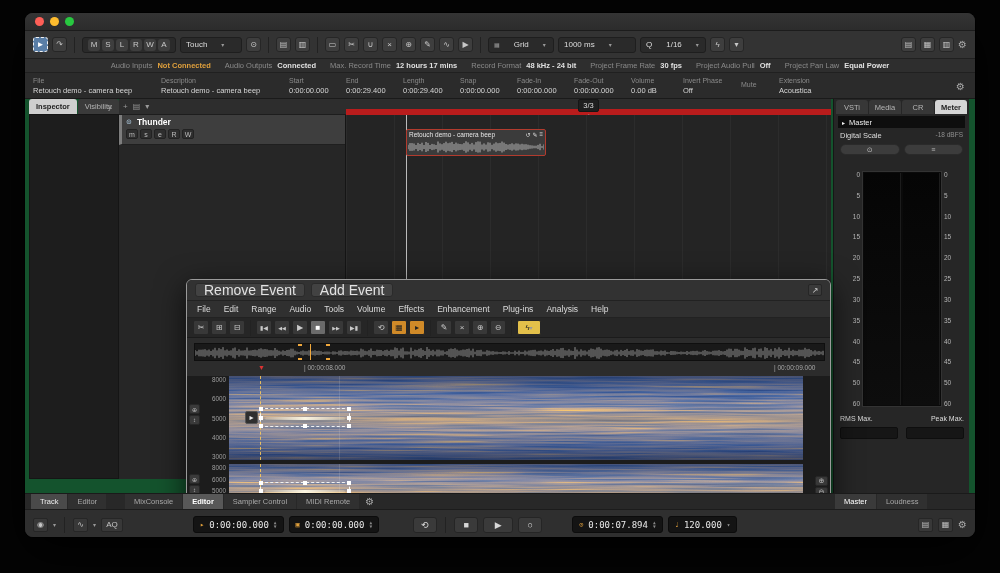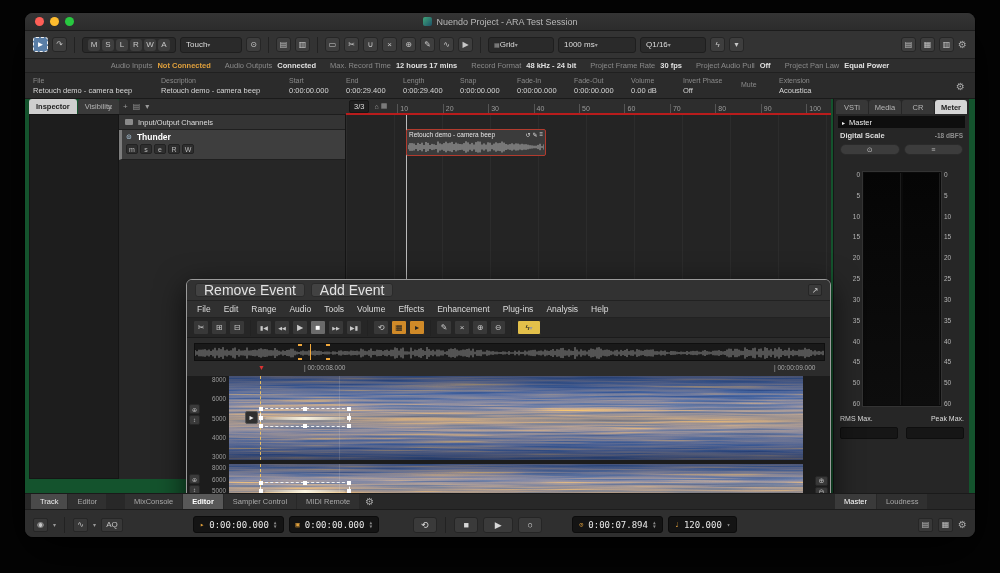--- a/index.html
+++ b/index.html
@@ -13,21 +13,21 @@
 .lights{display:flex;gap:6px;margin-left:10px;}
 .light{width:9px;height:9px;border-radius:50%;}
 .l-red{background:#ff5f57;}.l-yel{background:#febc2e;}.l-grn{background:#28c840;}
 .wintitle{position:absolute;left:0;right:0;text-align:center;font-size:9px;color:#b9b9b9;display:flex;justify-content:center;align-items:center;gap:5px;}
 .appicon{display:inline-block;width:9px;height:9px;border-radius:2px;background:linear-gradient(135deg,#3fa77a,#1d4f66);}
 
 
 .toolbar{position:absolute;left:0;top:18px;width:100%;height:28px;background:#333;border-bottom:1px solid #202020;display:flex;align-items:center;padding:0 8px;gap:4px;font-size:8px;}
 .tbtn{height:15px;min-width:15px;padding:0 2px;background:#3e3e3e;border:1px solid #262626;border-radius:3px;color:#c8c8c8;display:flex;align-items:center;justify-content:center;font-size:8px;}
 .tbtn.sel{background:#5a7ea6;color:#fff;}
-.dd{height:16px;background:#2a2a2a;border:1px solid #1e1e1e;border-radius:3px;color:#ddd;display:flex;align-items:center;gap:0;padding:0 5px;font-size:8px;}
+.dd{height:16px;background:#2a2a2a;border:1px solid #1e1e1e;border-radius:3px;color:#ddd;display:flex;align-items:center;gap:14px;padding:0 5px;font-size:8px;}
 .car{font-size:6px;color:#999;}
 .vdiv{width:1px;height:16px;background:#222;margin:0 3px;}
 .gear{color:#a9a9a9;font-size:10px;}
 
 
 .statusrow{position:absolute;left:0;top:46px;width:100%;height:14px;background:#2e2e2e;border-bottom:1px solid #202020;display:flex;align-items:center;justify-content:center;gap:14px;font-size:7.5px;}
 .stitem{display:flex;gap:5px;align-items:center;}
 .stitem .lab{color:#8a8a8a;}
 .stitem .val{color:#e0e0e0;font-weight:bold;}
 .stitem:nth-of-type(1) .val{color:#e0a03c;}
@@ -56,40 +56,40 @@
 .trackhead{position:absolute;left:94px;top:0;width:227px;height:16px;display:flex;align-items:center;gap:5px;padding-left:4px;background:#2d2d2d;border-bottom:1px solid #1d1d1d;color:#9a9a9a;font-size:8px;}
 .tracklist{position:absolute;left:94px;top:16px;width:227px;height:364px;background:#262626;border-right:1px solid #151515;}
 .iorow{height:15px;background:#343434;border-bottom:1px solid #1f1f1f;display:flex;align-items:center;gap:5px;padding-left:6px;font-size:7.5px;color:#ddd;}
 .foldic{width:8px;height:6px;background:#8a8a8a;border-radius:1px;}
 .trackrow{height:30px;background:#3e3e3e;border-bottom:1px solid #1f1f1f;border-left:3px solid #7d7d7d;padding:2px 4px;}
 .trackname{font-size:8.5px;color:#fff;font-weight:bold;display:flex;gap:5px;align-items:center;}
 .trkbtns{display:flex;gap:2px;margin-top:2px;}
 .trkbtn{width:12px;height:10px;background:#2e2e2e;border:1px solid #222;border-radius:2px;color:#bbb;font-size:7px;display:flex;align-items:center;justify-content:center;}
 
 .timeline{position:absolute;left:321px;top:0;width:485px;height:380px;}
-.tl-head{position:absolute;left:0;top:0;width:100%;height:16px;background:#2d2d2d;border-bottom:2px solid #b91c1c;display:flex;align-items:center;font-size:7px;color:#9a9a9a;}
+.tl-head{position:absolute;left:0;top:0;width:100%;height:16px;background:#2d2d2d;border-bottom:6px solid #b91c1c;display:flex;align-items:center;font-size:7px;color:#9a9a9a;flex-direction:column;}
 .zoomind{background:#1f1f1f;border:1px solid #161616;border-radius:2px;padding:1px 4px;color:#ddd;margin:0 3px;font-size:7.5px;}
 .ruler{flex:1;display:flex;justify-content:space-between;padding:0 10px;align-items:flex-end;height:100%;}
 .ruler span{border-left:1px solid #555;padding-left:2px;line-height:9px;}
 .gridarea{position:absolute;left:0;top:16px;width:100%;height:345px;background:#242424;background-image:repeating-linear-gradient(90deg,#2c2c2c 0 1px,transparent 1px 48px);}
 .playhead{position:absolute;left:60px;top:0;width:1px;height:345px;background:#bbb;}
 .event{position:absolute;left:60px;top:14px;width:140px;height:27px;background:#3b3b3b;border:1px solid #b23b2e;border-radius:2px;overflow:hidden;}
 .event .ename{font-size:6.5px;color:#e5e5e5;padding:1px 2px;white-space:nowrap;display:flex;gap:2px;}
 .event .eicons{position:absolute;right:2px;top:1px;font-size:6px;color:#ddd;display:flex;gap:2px;}
 .hscroll{position:absolute;left:0;top:361px;width:100%;height:12px;background:#1f1f1f;border-top:1px solid #161616;display:flex;align-items:center;font-size:7px;color:#999;}
 .hthumb{position:absolute;left:14px;top:2px;width:72px;height:8px;background:#4a4a4a;border-radius:4px;}
 .hz-zoom{position:absolute;right:4px;display:flex;gap:3px;align-items:center;}
 
 
 .rightpanel{position:absolute;left:808px;top:0;width:136px;height:394px;background:#262626;border-left:1px solid #161616;}
 .rp-tabs{display:flex;gap:1px;height:14px;margin:1px 2px;}
 .rp-tabs .tab{flex:1;font-size:7.5px;background:#373737;color:#b5b5b5;display:flex;align-items:center;justify-content:center;border-radius:3px 3px 0 0;}
 .rp-tabs div.tab:nth-of-type(4){background:#d6d6d6;color:#222;font-weight:bold;}
 .masterbar{height:12px;background:#0e0e0e;margin:2px 4px;display:flex;align-items:center;gap:4px;padding:0 4px;font-size:7.5px;color:#eee;}
-.dsrow{display:flex;justify-content:space-between;align-items:center;margin:3px 6px 4px;font-size:7.5px;color:#ddd;font-weight:bold;}
+.dsrow{display:flex;justify-content:space-between;margin:3px 6px 4px;font-size:7.5px;color:#ddd;}
 .dsrow .dsval{color:#8f8f8f;font-size:6.5px;}
 .pills{display:flex;gap:4px;margin:3px 6px;}
 .pill{flex:1;height:11px;background:#3c3c3c;border:1px solid #2a2a2a;border-radius:6px;color:#bbb;font-size:7px;display:flex;align-items:center;justify-content:center;}
 .meterzone{position:absolute;left:6px;top:72px;width:124px;height:236px;display:flex;}
 .mtcol{width:22px;display:flex;flex-direction:column;justify-content:space-between;font-size:6.5px;color:#b5b5b5;}
 .mtcol.l{align-items:flex-end;padding-right:2px;}
 .mtcol.r{align-items:flex-start;padding-left:2px;}
 .mbars{flex:1;display:flex;gap:2px;background:#0a0a0a;border:1px solid #333;padding:1px;}
 .mbar{flex:1;background:linear-gradient(#050505,#0d0d0d);border-right:1px solid #1c1c1c;}
 .maxrow{position:absolute;left:6px;top:316px;width:124px;display:flex;justify-content:space-between;font-size:7px;color:#ddd;}
@@ -168,24 +168,20 @@
 
 <div id="screen">
 <div id="window">
 
   <div class="titlebar">
     <div class="lights">
       <span class="light l-red"></span>
       <span class="light l-yel"></span>
       <span class="light l-grn"></span>
     </div>
-    <div class="wintitle">
-      <span class="appicon"></span>
-      <span>Nuendo Project - ARA Test Session</span>
-    </div>
   </div>
 
   <div class="toolbar">
     <span class="tbtn">↶</span>
     <span class="tbtn">↷</span>
     <span class="vdiv"></span>
     <span class="dd" style="gap:2px">
           <span class="tbtn" style="border:none;height:12px;min-width:12px">M</span>
           <span class="tbtn" style="border:none;height:12px;min-width:12px">S</span>
           <span class="tbtn" style="border:none;height:12px;min-width:12px">L</span>
@@ -349,24 +345,20 @@
         </div>
     <span class="lp-menuic">≡</span>
     <div class="leftpanel"></div>
 
     <div class="trackhead">
       <span>+</span>
       <span>▤</span>
       <span>▾</span>
     </div>
     <div class="tracklist">
-      <div class="iorow">
-        <span class="foldic"></span>
-        <span>Input/Output Channels</span>
-      </div>
       <div class="trackrow">
         <div class="trackname">
           <span style="font-size:7px;color:#9fb7c9">⊙</span>
           <span>Thunder</span>
         </div>
         <div class="trkbtns">
 
         <span class="trkbtn">m</span>
               <span class="trkbtn">s</span>
               <span class="trkbtn">e</span>

